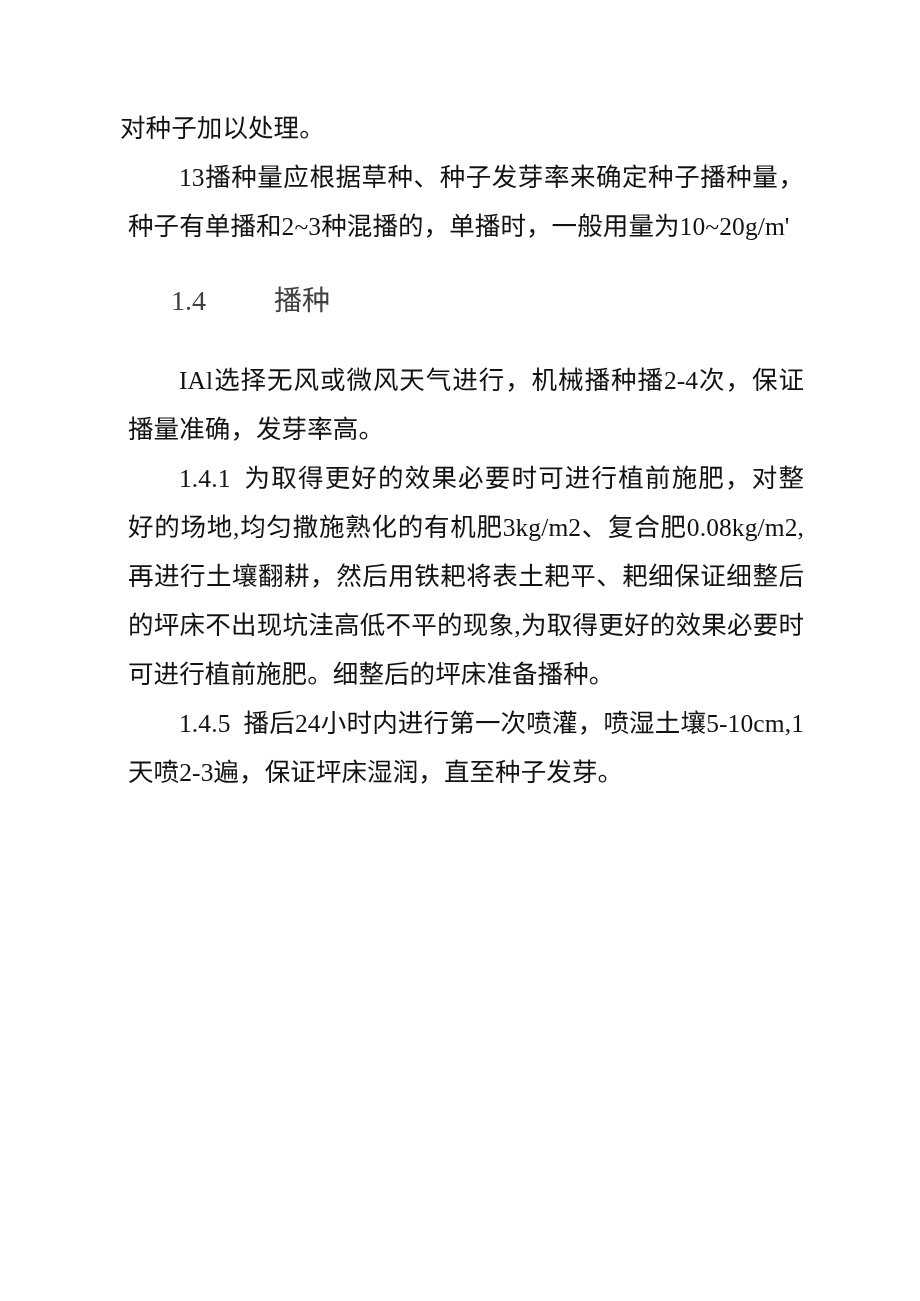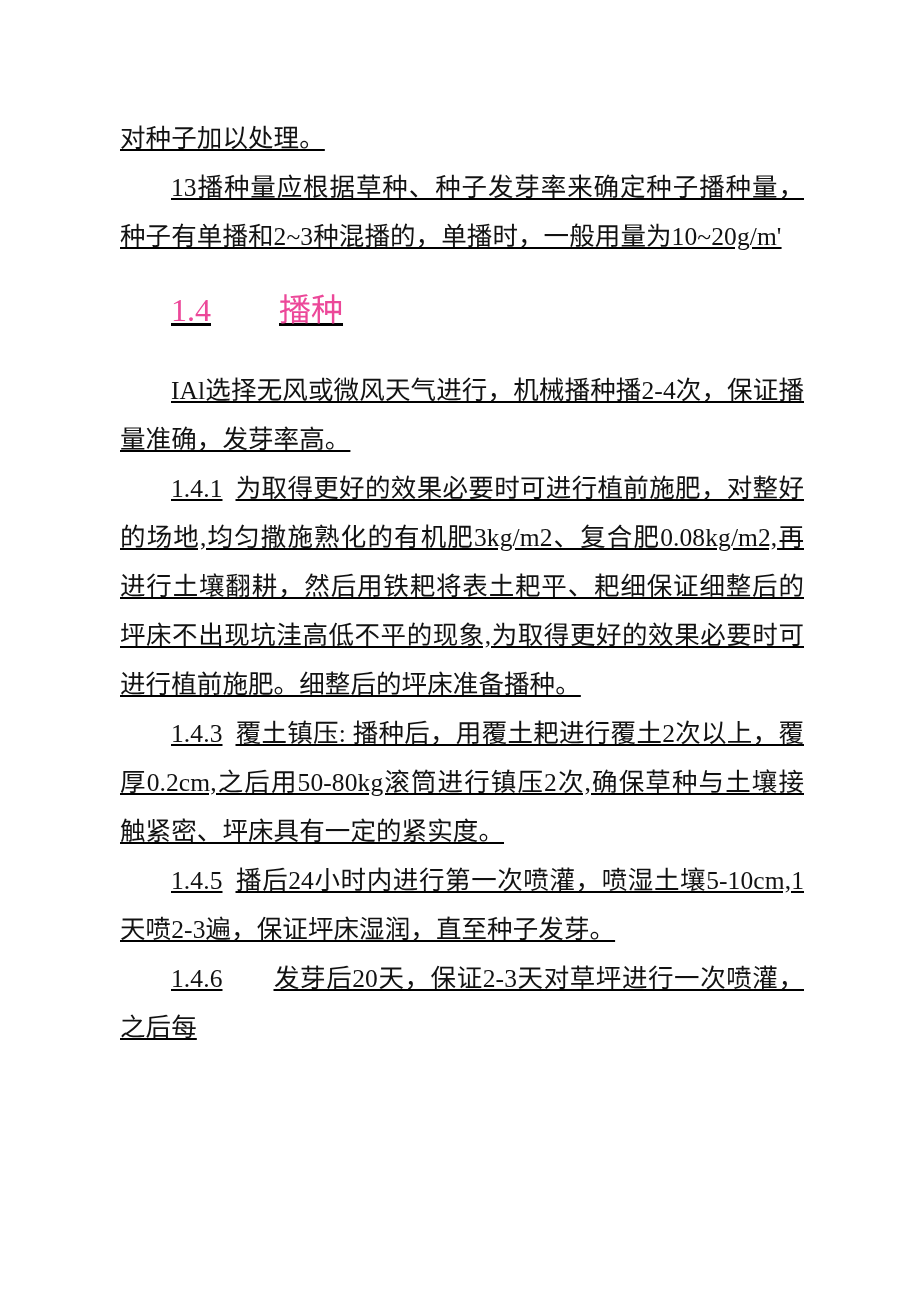--- a/index.html
+++ b/index.html
@@ -19,54 +19,54 @@
     width: 920px;
     height: 1301px;
     background: #ffffff;
     overflow: hidden;
     box-sizing: border-box;
   }
 
   .text-column {
     position: absolute;
     left: 120px;
-    top: 114px;
+    top: 104px;
     width: 684px;
-    text-decoration: underline;
   }
 
   
   .para {
     margin: 0;
     font-size: 25.5px;
     line-height: 49px;
     text-align: justify;
     text-justify: inter-character;
     letter-spacing: 0.1px;
     word-break: break-all;
     white-space: normal;
     color: #121212;
   }
 
   
   .indent-2 {
     text-indent: 51px;
+    margin-left: 8px;
   }
 
   .indent-0 {
     text-indent: 0;
   }
 
   
   .heading {
     margin: 0;
-    font-size: 32px;
+    font-size: 28px;
     line-height: 49px;
     text-indent: 51px;
-    color: #ec4899;
+    color: #404040;
     white-space: pre;
   }
 
   .heading .num {
     font-family: "Liberation Serif", "DejaVu Serif", serif;
   }
 
   .heading .gap {
     display: inline-block;
     width: 68px;
@@ -106,22 +106,20 @@
 
     <p class="heading"><span class="num">1.4</span><span class="gap"></span><span>播种</span></p>
 
     <div class="spacer-2"></div>
 
     <p class="para indent-2">IAl选择无风或微风天气进行，机械播种播2-4次，保证播量准确，发芽率高。</p>
 
     <p class="para indent-2"><span class="secnum">1.4.1</span><span class="secnum-gap"></span><span>为取得更好的效果必要时可进行植前施肥，对整好的场地,均匀撒施熟化的有机肥3kg/m2、复合肥0.08kg/m2,再进行土壤翻耕，然后用铁耙将表土耙平、耙细保证细整后的坪床不出现坑洼高低不平的现象,为取得更好的效果必要时可进行植前施肥。细整后的坪床准备播种。</span></p>
 
 
-    <p class="para indent-2"><span class="secnum">1.4.3</span><span class="secnum-gap"></span><span>覆土镇压: 播种后，用覆土耙进行覆土2次以上，覆厚0.2cm,之后用50-80kg滚筒进行镇压2次,确保草种与土壤接触紧密、坪床具有一定的紧实度。</span></p>
 
 
     <p class="para indent-2"><span class="secnum">1.4.5</span><span class="secnum-gap"></span><span>播后24小时内进行第一次喷灌，喷湿土壤5-10cm,1天喷2-3遍，保证坪床湿润，直至种子发芽。</span></p>
 
-    <p class="para indent-2"><span class="secnum">1.4.6</span><span class="heading" style="display:inline-block;width:51px;text-indent:0;line-height:inherit;"></span><span>发芽后20天，保证2-3天对草坪进行一次喷灌，之后每</span></p>
 
   </div>
 
 </div>
 
 </body></html>

